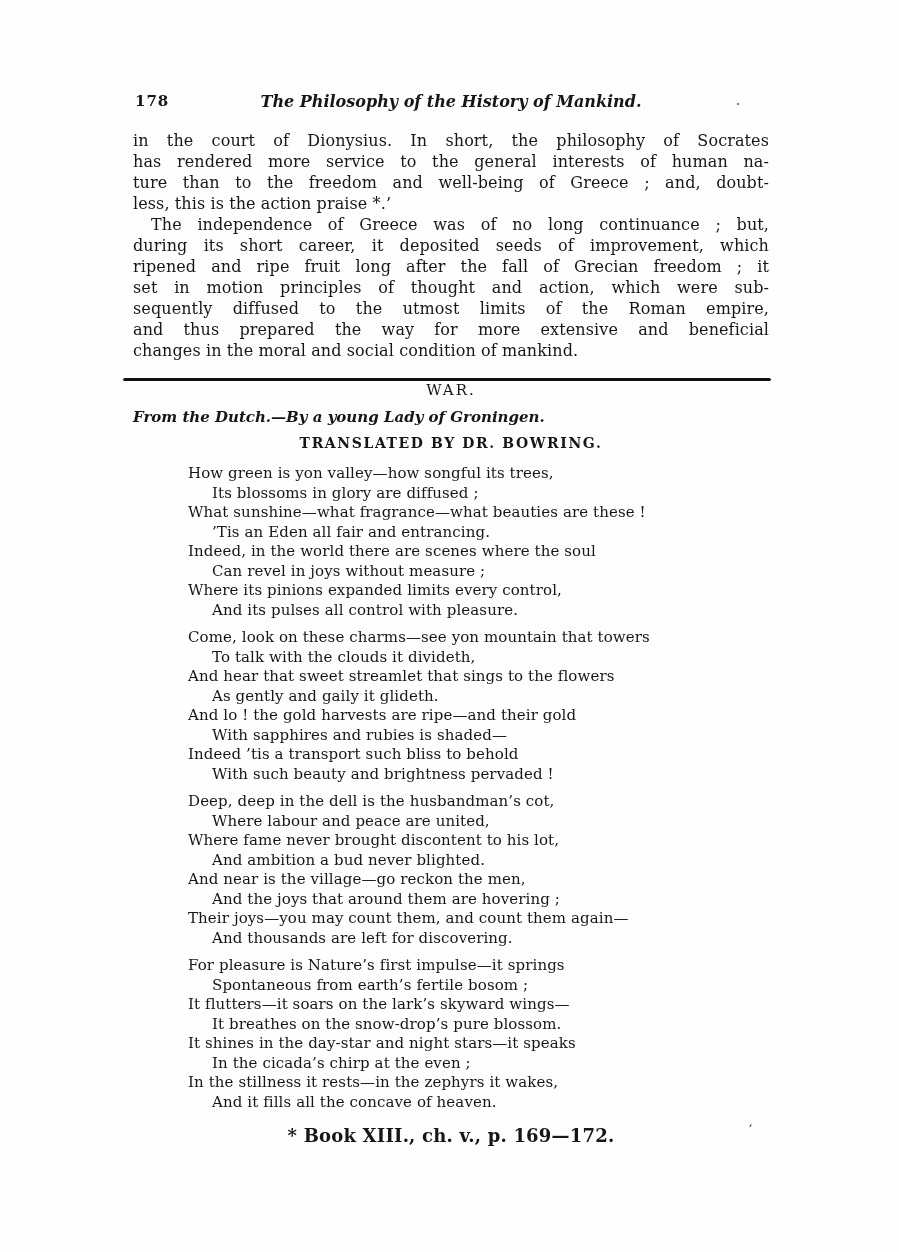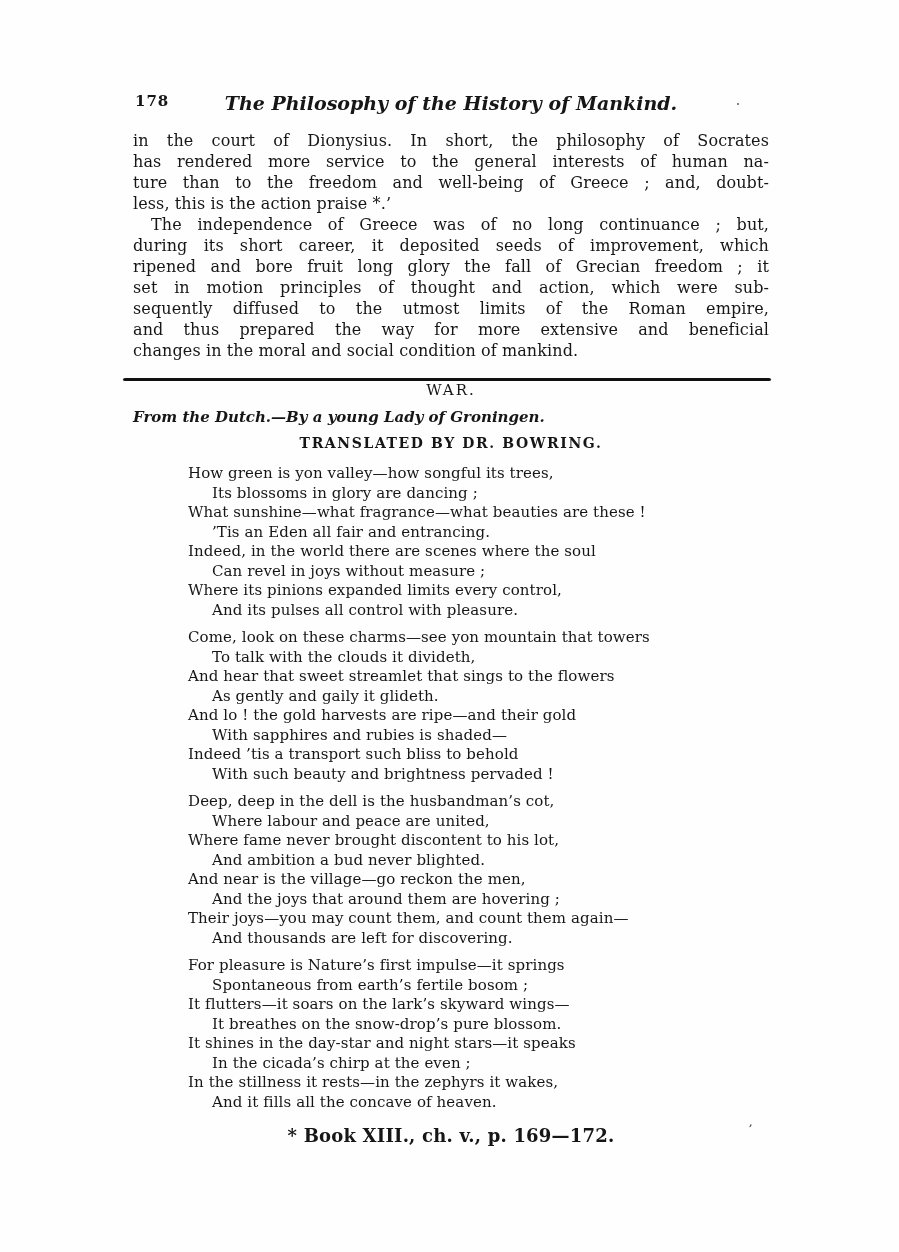--- a/index.html
+++ b/index.html
@@ -32,21 +32,21 @@
     letter-spacing: 1px;
   }
   .running-title {
     position: absolute;
     left: 0;
     right: 0;
     top: 0;
     text-align: center;
     font-style: italic;
     font-weight: bold;
-    font-size: 19px;
+    font-size: 16px;
   }
   
   .prose { font-size: 16px; }
   .prose-par { margin: 0; }
   .prose-line {
     display: block;
     height: 21px;
     line-height: 21px;
     text-align: justify;
     text-align-last: justify;
@@ -143,41 +143,41 @@
 
   <div class="prose-par">
         <span class="prose-line">in the court of Dionysius.  In short, the philosophy of Socrates</span>
         <span class="prose-line">has rendered more service to the general interests of human na-</span>
         <span class="prose-line">ture than to the freedom and well-being of Greece ; and, doubt-</span>
         <span class="prose-line last">less, this is the action praise *.’</span>
       </div>
       <div class="prose-par indented">
         <span class="prose-line">The independence of Greece was of no long continuance ; but,</span>
         <span class="prose-line">during its short career, it deposited seeds of improvement, which</span>
-        <span class="prose-line">ripened and bore fruit long glory the fall of Grecian freedom ; it</span>
+        <span class="prose-line">ripened and ripe fruit long after the fall of Grecian freedom ; it</span>
         <span class="prose-line">set in motion principles of thought and action, which were sub-</span>
         <span class="prose-line">sequently diffused to the utmost limits of the Roman empire,</span>
         <span class="prose-line">and thus prepared the way for more extensive and beneficial</span>
         <span class="prose-line last">changes in the moral and social condition of mankind.</span>
       </div>
     </div>
 
   <div class="rule"></div>
 
   <div class="poem-title">WAR.</div>
 
   <div class="poem-byline">From the Dutch.—By a young Lady of Groningen.</div>
 
   <div class="poem-translator">TRANSLATED BY DR. BOWRING.</div>
 
   <div class="poem">
 
   <div class="stanza">
         <div class="poem-line">How green is yon valley—how songful its trees,</div>
-        <div class="poem-line indented">Its blossoms in glory are dancing ;</div>
+        <div class="poem-line indented">Its blossoms in glory are diffused ;</div>
         <div class="poem-line">What sunshine—what fragrance—what beauties are these !</div>
         <div class="poem-line indented">’Tis an Eden all fair and entrancing.</div>
         <div class="poem-line">Indeed, in the world there are scenes where the soul</div>
         <div class="poem-line indented">Can revel in joys without measure ;</div>
         <div class="poem-line">Where its pinions expanded limits every control,</div>
         <div class="poem-line indented">And its pulses all control with pleasure.</div>
       </div>
       <div class="stanza">
         <div class="poem-line">Come, look on these charms—see yon mountain that towers</div>
         <div class="poem-line indented">To talk with the clouds it divideth,</div>

